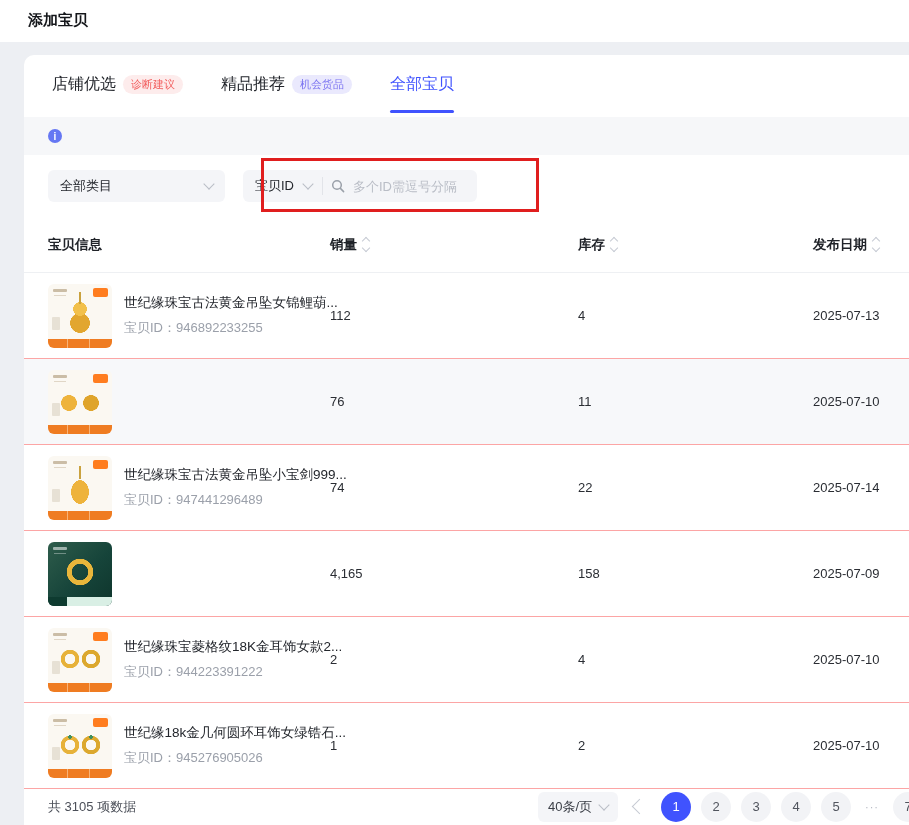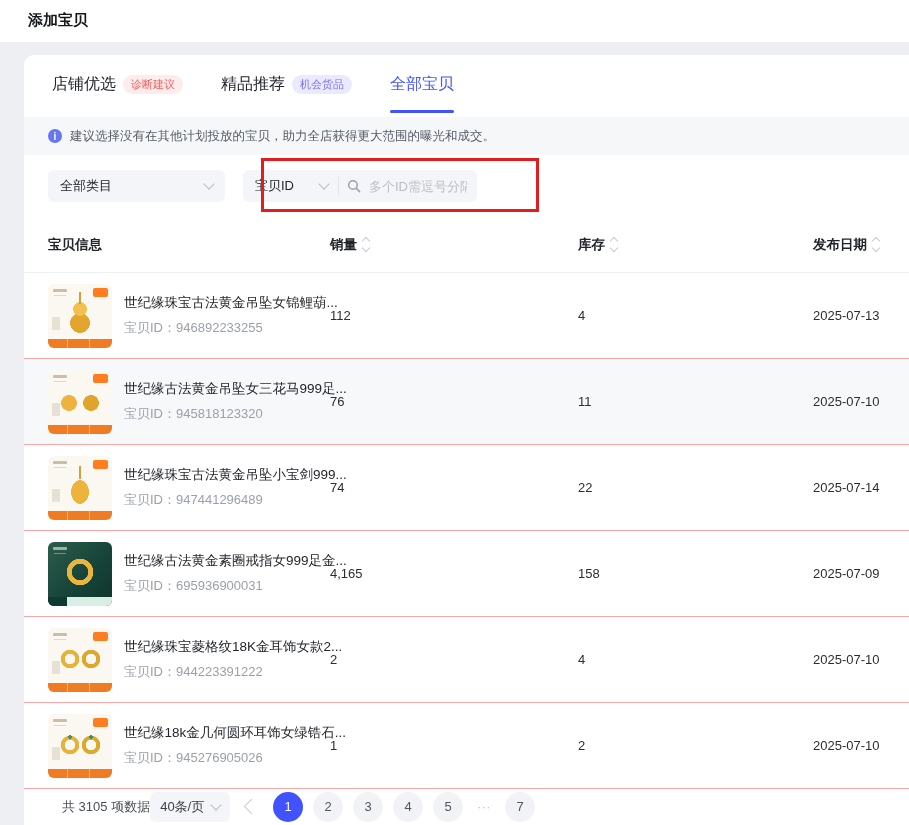--- a/index.html
+++ b/index.html
@@ -32,21 +32,21 @@
     display:flex;align-items:center;justify-content:center;flex:none;font-style:normal}
   .banner-text{font-size:12.5px;color:#565b65}
   
   .filters{display:flex;align-items:flex-end;margin:15px 0 0 24px;gap:18px;position:relative}
   .select{height:32px;background:#f4f5f8;border-radius:6px;display:flex;align-items:center;
     padding:0 12px;box-sizing:border-box;font-size:13px;color:#23262c;cursor:pointer}
   .select.category{width:177px;justify-content:space-between}
   .chev{width:7px;height:7px;border-right:1.6px solid #b9bdc6;border-bottom:1.6px solid #b9bdc6;
     transform:rotate(45deg);margin-top:-4px;flex:none}
   .compound{display:flex;align-items:center;height:32px;background:#f4f5f8;border-radius:6px;width:234px;box-sizing:border-box}
-  .compound .idsel{display:flex;align-items:center;gap:26px;padding:0 10px 0 12px;font-size:13px;color:#23262c;cursor:pointer}
+  .compound .idsel{display:flex;align-items:center;gap:10px;padding:0 10px 0 12px;font-size:13px;color:#23262c;cursor:pointer}
   .compound .divider{width:1px;height:18px;background:#e2e4e9}
   .searchbox{display:flex;align-items:center;gap:6px;padding:0 8px;flex:1;min-width:0}
   .searchbox input{border:none;background:transparent;outline:none;font-size:13px;color:#23262c;width:100%;
     font-family:"Liberation Sans","DejaVu Sans",sans-serif}
   .searchbox input::placeholder{color:#b9bdc6}
   .annotation-box{position:absolute;left:213px;top:-12px;width:278px;height:54px;border:3px solid #e01e1e;box-sizing:border-box;pointer-events:none;z-index:5}
   
   .thead,.trow{display:grid;grid-template-columns:282px 248px 235px 1fr;align-items:center;padding-left:24px}
   .thead{height:55px;margin-top:15px;border-bottom:1px solid #eef0f3}
   .th{font-size:13.5px;font-weight:700;color:#202329;display:flex;align-items:center}
@@ -85,21 +85,21 @@
   .thumb-ring .t-strip{background:linear-gradient(90deg,#0e3b30 0 30%,#d9efe5 30% 100%)}
   .thumb-hoops .t-art,.thumb-hoops-green .t-art{background:
     radial-gradient(circle at 22px 31px,transparent 0 5px,#e7b23a 5.5px 9px,transparent 9.5px),
     radial-gradient(circle at 43px 31px,transparent 0 5px,#dca82e 5.5px 9px,transparent 9.5px)}
   .thumb-hoops-green .t-art{background:
     radial-gradient(circle 2px at 22px 23px,#3f8f5f 97%,transparent),
     radial-gradient(circle 2px at 43px 23px,#3f8f5f 97%,transparent),
     radial-gradient(circle at 22px 31px,transparent 0 5px,#e7b23a 5.5px 9px,transparent 9.5px),
     radial-gradient(circle at 43px 31px,transparent 0 5px,#dca82e 5.5px 9px,transparent 9.5px)}
   
-  .footer{height:35px;display:flex;align-items:center;justify-content:flex-start;padding-left:38px;box-sizing:border-box}
+  .footer{height:35px;display:flex;align-items:center;justify-content:space-between;padding-left:24px;box-sizing:border-box}
   .total{font-size:13px;color:#4b4f58}
   .pager{display:flex;align-items:center;gap:14px;margin-right:-14px}
   .pagesize{height:30px;background:#f4f5f8;border-radius:6px;display:flex;align-items:center;gap:8px;
     padding:0 10px;font-size:13px;color:#3b3f47;cursor:pointer}
   .prev{width:10px;height:10px;border-left:1.8px solid #c6cad3;border-bottom:1.8px solid #c6cad3;
     transform:rotate(45deg);margin:0 2px;cursor:pointer}
   .pages{display:flex;align-items:center;gap:10px}
   .pg{width:30px;height:30px;border-radius:50%;background:#f2f3f6;color:#51555e;font-size:13px;
     display:flex;align-items:center;justify-content:center;cursor:pointer;flex:none}
   .pg.active{background:#4053fe;color:#fff}
@@ -127,21 +127,20 @@
   </div>
 
   <div class="tab active">
     <span class="tab-label">全部宝贝</span>
 
   </div>
 </div>
 
   <div class="banner">
     <span class="info-icon">i</span>
-    <span class="banner-text">建议选择没有在其他计划投放的宝贝，助力全店获得更大范围的曝光和成交。</span>
   </div>
 
   <div class="filters">
     <div class="select category">
       <span>全部类目</span>
       <span class="chev"></span>
     </div>
     <div class="compound">
       <div class="idsel">
         <span>宝贝ID</span>
@@ -208,24 +207,20 @@
 
   <div class="trow hover">
     <div class="prod">
       <div class="thumb thumb-horses">
         <div class="t-art"></div>
         <div class="t-brand"></div>
         <div class="t-badge"></div>
         <div class="t-tag"></div>
         <div class="t-strip"></div>
       </div>
-      <div class="prod-texts">
-        <span class="prod-title">世纪缘古法黄金吊坠女三花马999足...</span>
-        <span class="prod-id">宝贝ID：945818123320</span>
-      </div>
     </div>
     <div class="cell-num">76</div>
     <div class="cell-num">11</div>
     <div class="cell-num">2025-07-10</div>
   </div>
 
   <div class="trow">
     <div class="prod">
       <div class="thumb thumb-sword">
         <div class="t-art"></div>
@@ -244,24 +239,20 @@
     <div class="cell-num">2025-07-14</div>
   </div>
 
   <div class="trow">
     <div class="prod">
       <div class="thumb thumb-ring">
         <div class="t-art"></div>
         <div class="t-brand"></div>
 
         <div class="t-strip"></div>
-      </div>
-      <div class="prod-texts">
-        <span class="prod-title">世纪缘古法黄金素圈戒指女999足金...</span>
-        <span class="prod-id">宝贝ID：695936900031</span>
       </div>
     </div>
     <div class="cell-num">4,165</div>
     <div class="cell-num">158</div>
     <div class="cell-num">2025-07-09</div>
   </div>
 
   <div class="trow">
     <div class="prod">
       <div class="thumb thumb-hoops">

